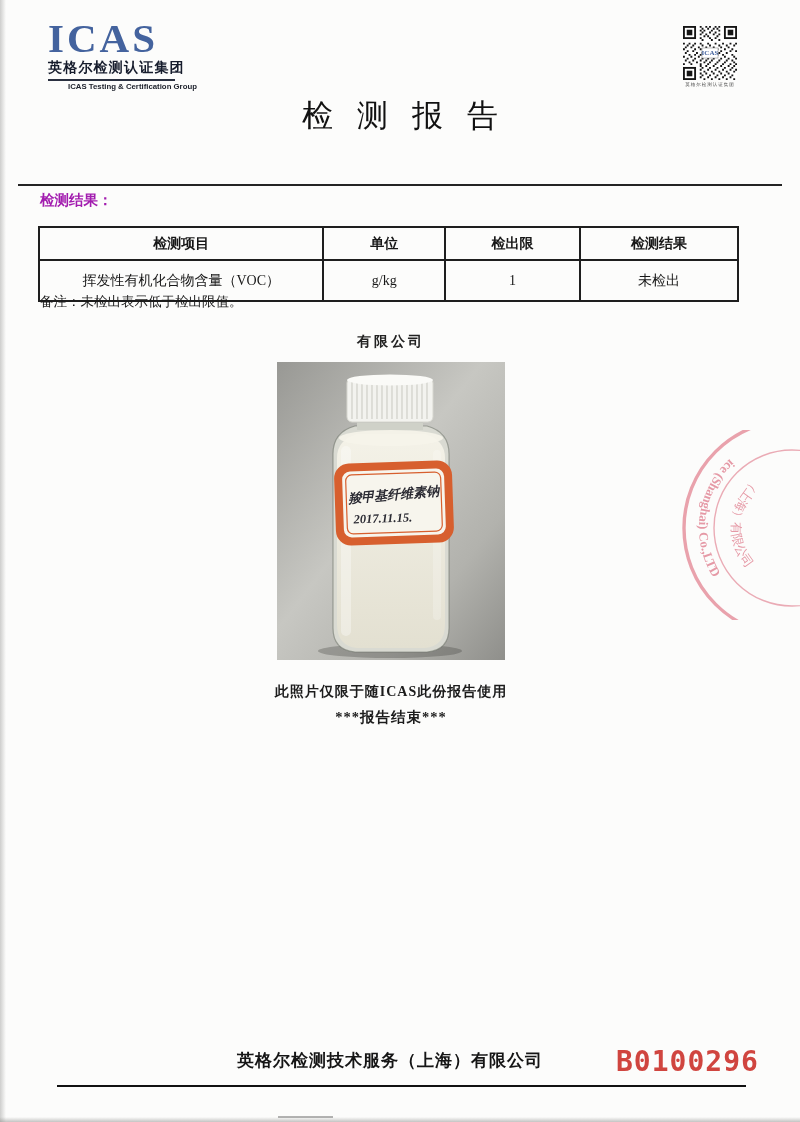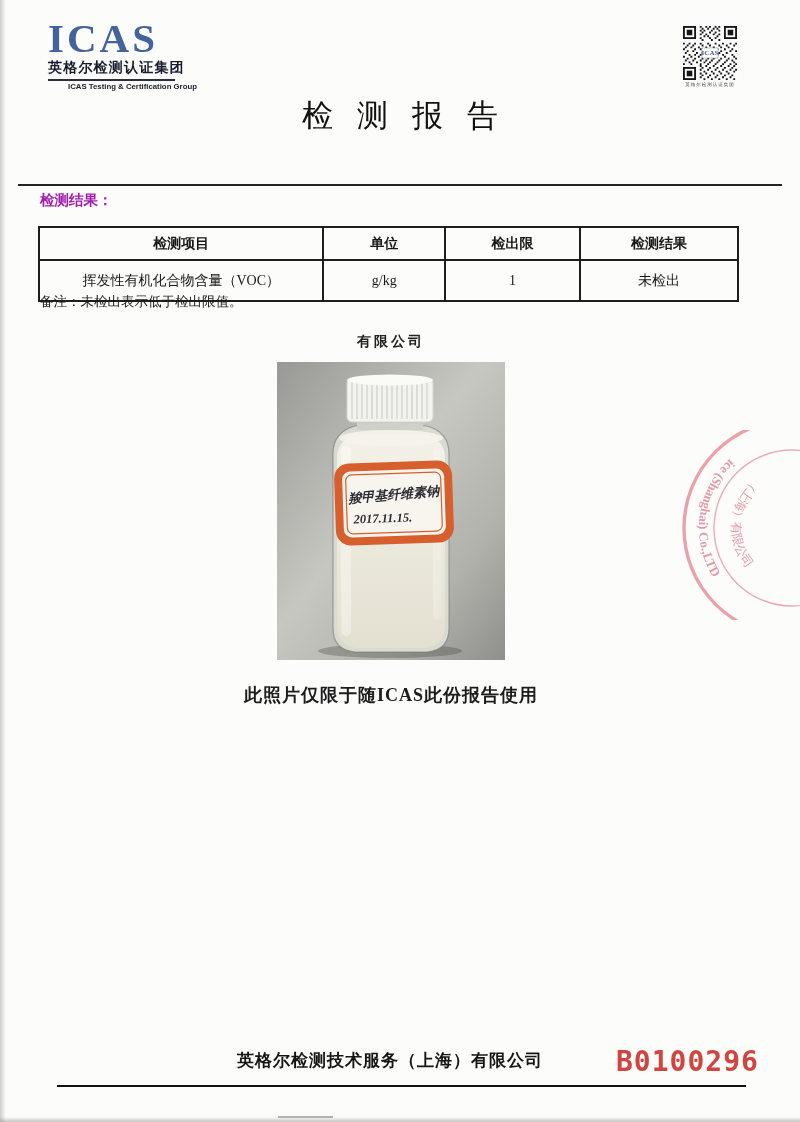--- a/index.html
+++ b/index.html
@@ -68,21 +68,21 @@
     position:absolute; left:277px; top:333px; width:228px; text-align:center;
     font-size:14px; font-weight:bold; color:#222; letter-spacing:3px;
   }
   .photo {
     position:absolute; left:277px; top:362px; width:228px; height:298px;
     box-shadow:inset 0 0 34px rgba(40,40,40,.28); background:#b7b7b2;
   }
   .photo svg { display:block; }
   .photo-caption {
     position:absolute; left:0; top:683px; width:782px; text-align:center;
-    font-size:18px; font-weight:bold; color:#1c1c1c; letter-spacing:1px;
+    font-size:14px; font-weight:bold; color:#1c1c1c; letter-spacing:1px;
   }
   .end-note {
     position:absolute; left:0; top:708px; width:782px; text-align:center;
     font-size:14.5px; font-weight:bold; color:#1c1c1c; letter-spacing:1px;
   }
   
   .stamp { position:absolute; left:640px; top:430px; width:160px; height:190px; pointer-events:none; }
   
   .f-cn {
     position:absolute; left:0; top:1049px; width:780px; text-align:center;
@@ -226,20 +226,21 @@
           <textPath href="#arcOuter" startOffset="68">ice (Shanghai) Co.,LTD</textPath>
         </text>
         <text font-size="12.5" fill="#dd7486" font-family="Liberation Sans, sans-serif">
           <textPath href="#arcInner" startOffset="38">（上海）有限公司</textPath>
         </text>
       </g>
     </svg>
   </div>
 
   <div class="photo-caption">此照片仅限于随ICAS此份报告使用</div>
+  <div class="end-note">***报告结束***</div>
 
   <div class="f-cn">英格尔检测技术服务（上海）有限公司</div>
   <div class="f-serial">B0100296</div>
   <div class="rule-2"></div>
 
   <div class="scan-left"></div>
   <div class="scan-bottom"></div>
   <div class="scan-mark"></div>
 
 </div>

